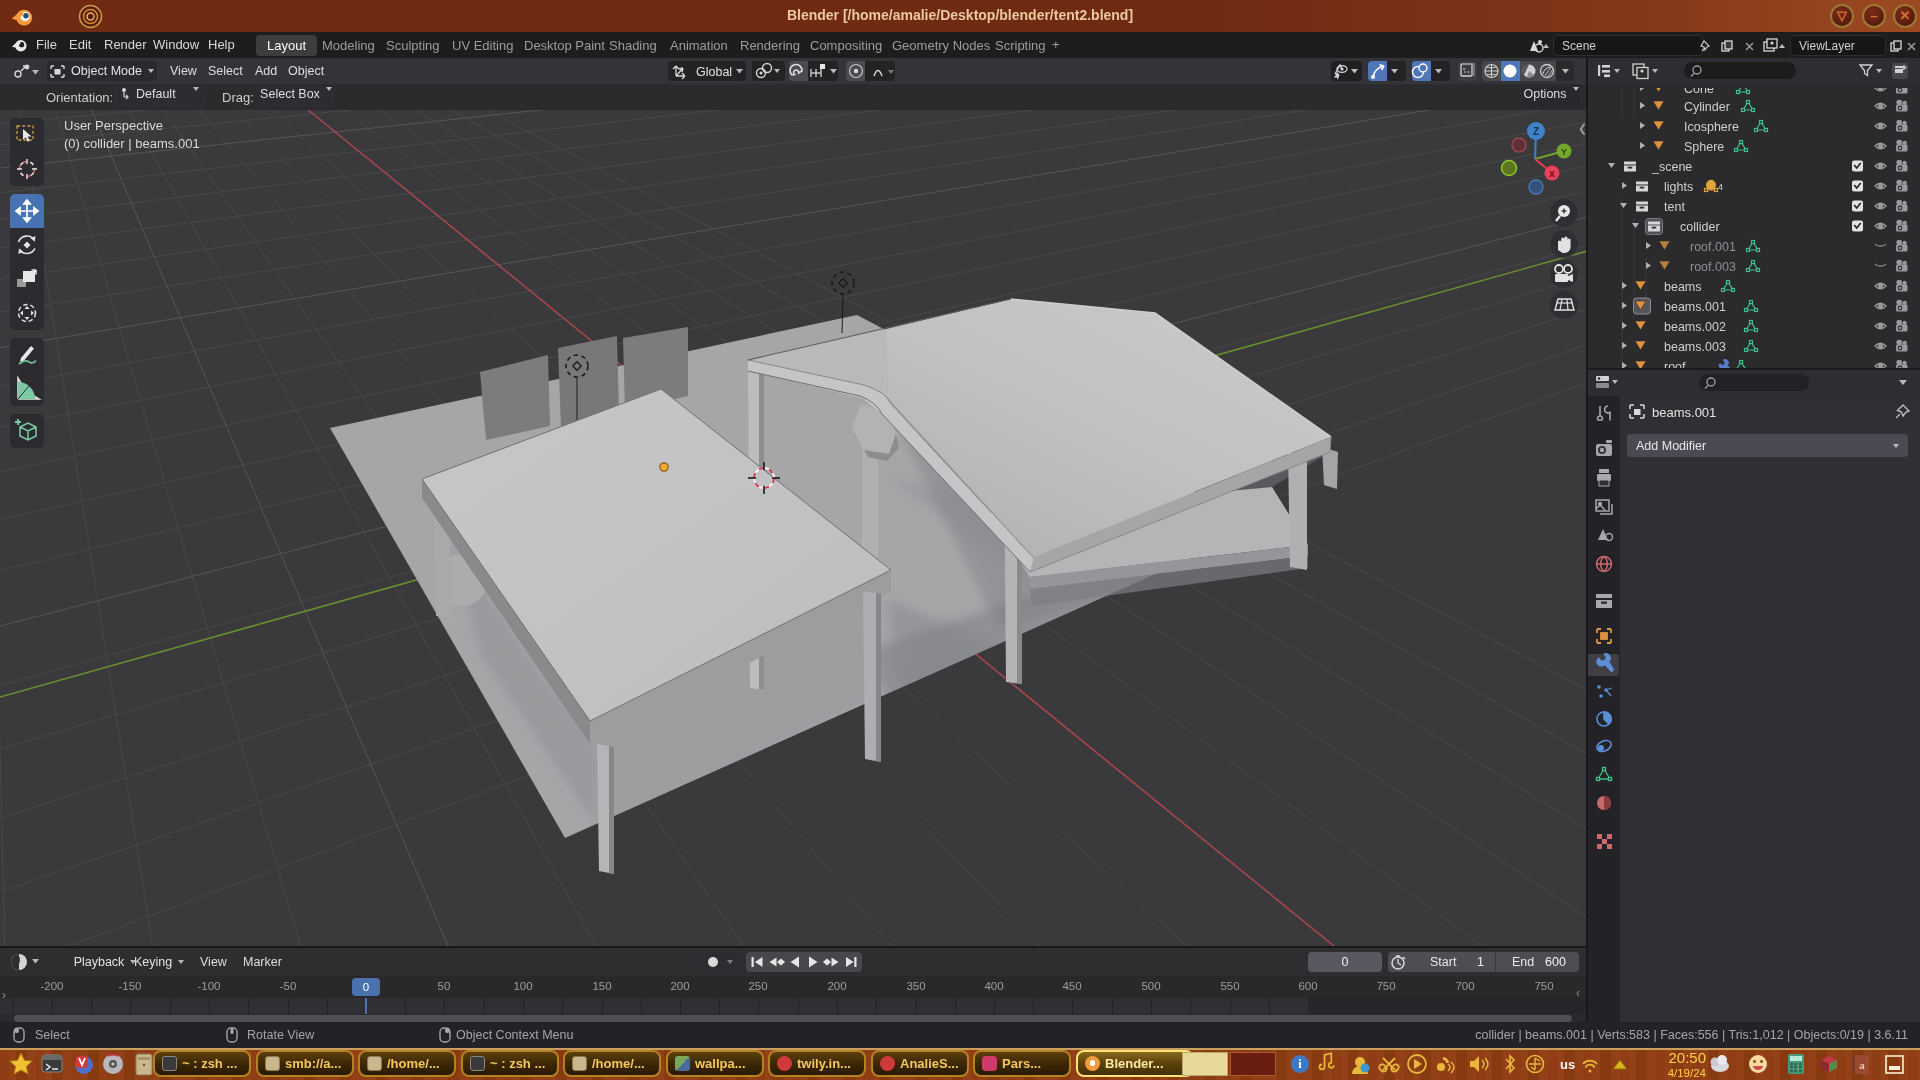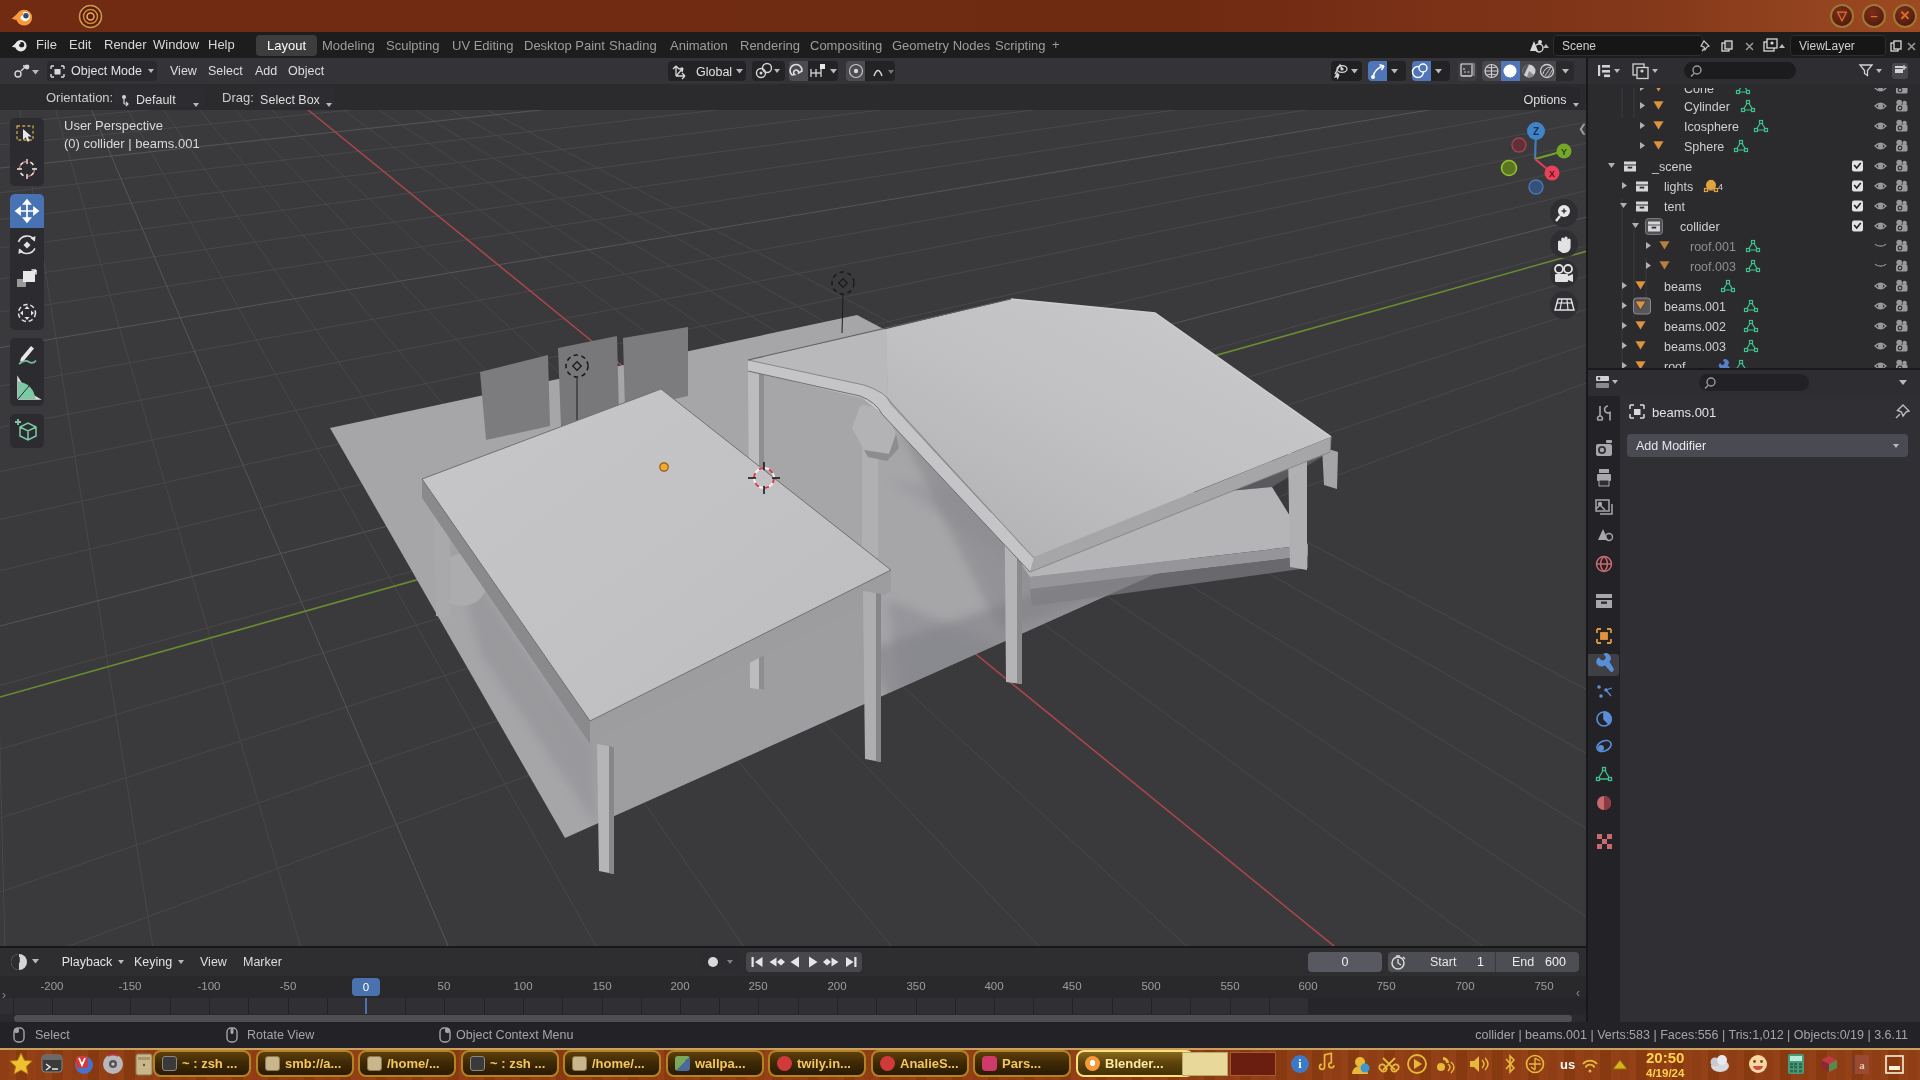--- a/index.html
+++ b/index.html
@@ -22,21 +22,21 @@
 .idsel{position:absolute;top:3px;height:21px;background:#161616;border:1px solid #2e2e2e;border-radius:4px;
  color:#cfcfcf;font-size:12px;display:flex;align-items:center}
 
 #vph{left:0;top:58px;width:1588px;height:26px;background:#343438}
 #vph2{left:0;top:84px;width:1588px;height:26px;background:#2b2b2e}
 .hbtn{position:absolute;height:20px;top:3px;background:#2a2a2e;border-radius:4px;color:#e2e2e2;
  font-size:12.5px;display:flex;align-items:center;justify-content:center}
 .hlabel{position:absolute;top:6px;font-size:12.5px;color:#dedede}
 .hlabel2{position:absolute;top:6px;font-size:13px;color:#cccccc}
 .pill{position:absolute;height:20px;top:3px;background:#2d2d31;border-radius:4px;color:#dfdfdf;font-size:12.5px;
- display:flex;align-items:flex-end;justify-content:center}
+ display:flex;align-items:flex-start;justify-content:center}
 .chev{display:inline-block;width:0;height:0;border-left:3.5px solid transparent;border-right:3.5px solid transparent;
  border-top:4.5px solid #b9b9b9;margin-left:6px}
 
 .tbtn{position:absolute;left:10px;width:34px;height:34px;background:#2c2c30}
 .tbtn.on{background:#4772b3}
 
 #rcol{left:1588px;top:58px;width:332px;height:964px;background:#2b2b2e}
 #outliner{position:absolute;left:0;top:0;width:332px;height:310px;background:#2b2b2e}
 #outhead{position:absolute;left:0;top:0;width:332px;height:26px;background:#2e2e32}
 .props{position:absolute;left:0;top:312px;width:332px;height:652px;background:#303034}
@@ -227,20 +227,21 @@
         <circle cx="13" cy="12" r="7" fill="#f79a3c"></circle>
         <circle cx="13.8" cy="11" r="4.2" fill="#fdfdfd"></circle>
         <circle cx="14.6" cy="10.4" r="2.4" fill="#2a4e6e"></circle>
         <path d="M2,13 L10,6 l3,3 -7,5 z" fill="#f79a3c"></path>
       </svg>
       <svg class="abs" style="left:78px;top:4px" width="25" height="25" viewBox="0 0 25 25">
         <circle cx="12.5" cy="12.5" r="11" fill="#5a1e0c" stroke="#c89a50" stroke-width="1.5"></circle>
         <circle cx="12.5" cy="12.5" r="7" fill="none" stroke="#d88a30" stroke-width="1.5"></circle>
         <circle cx="12.5" cy="12.5" r="3.5" fill="none" stroke="#e8b060" stroke-width="1.5"></circle>
       </svg>
+      <div class="t">Blender [/home/amalie/Desktop/blender/tent2.blend]</div>
       <div class="winbtn" style="left:1830px">▽</div>
       <div class="winbtn" style="left:1862px">–</div>
       <div class="winbtn" style="left:1893px">✕</div>
     </div>
 <div id="menubar" class="abs">
       <svg class="abs" style="left:10px;top:4px" width="20" height="18" viewBox="0 0 24 22">
         <circle cx="13" cy="12" r="7" fill="#e8e8e8"></circle>
         <circle cx="14" cy="10.6" r="3.2" fill="#1d1d1d"></circle>
         <path d="M2,13 L10,6 l3,3 -7,5 z" fill="#e8e8e8"></path>
       </svg>
@@ -872,21 +873,21 @@
 <div class="abs" style="left:1586px;top:58px;width:2px;height:964px;background:#18181a"></div>
 <div class="abs" style="left:0;top:946px;width:1586px;height:2px;background:#18181a"></div>
 <div id="tl" class="abs">
       <div id="tlhead"></div>
       <svg class="abs" style="left:10px;top:5px" width="36" height="18" viewBox="0 0 36 18">
         <circle cx="9" cy="9" r="8" fill="#d5d5d5"></circle>
         <path d="M9,1 a8,8 0 0 0 0,16 z" fill="#2e2e31"></path>
         <path d="M9,4 v5 l-3.5,2" stroke="#2e2e31" stroke-width="1.5" fill="none"></path>
         <path d="M22,6 l3.5,4.5 3.5,-4.5 z" fill="#b9b9b9"></path>
       </svg>
-      <div class="hbtn" style="left:56px;top:4px;width:74px;background:transparent">Playback<span class="chev"></span></div>
+      <div class="hbtn" style="left:68px;top:4px;width:74px;background:transparent">Playback<span class="chev"></span></div>
       <div class="hbtn" style="left:128px;top:4px;width:62px;background:transparent">Keying<span class="chev"></span></div>
       <div class="hlabel" style="left:200px;top:7px">View</div>
       <div class="hlabel" style="left:243px;top:7px">Marker</div>
       <div class="abs" style="left:700px;top:4px;width:40px;height:20px;background:#2d2d31;border-radius:4px"></div>
       <svg class="abs" style="left:700px;top:4px" width="40" height="20" viewBox="0 0 40 20">
         <circle cx="13" cy="10" r="5" fill="#d9d9d9"></circle>
         <path d="M27,8 l3,4 3,-4 z" fill="#808084"></path>
       </svg>
       <div class="abs" style="left:746px;top:4px;width:116px;height:20px;background:#47474c;border-radius:4px"></div>
       <svg class="abs" style="left:746px;top:4px" width="116" height="20" viewBox="0 0 116 20">
@@ -1048,21 +1049,21 @@
         <path d="M182,9 v6 h4 l5,5 V4 l-5,5 z" fill="#e8b83a"></path>
         <path d="M194,8 q4,4 0,8 M197,6 q6,6 0,12" stroke="#e8b83a" stroke-width="1.5" fill="none"></path>
         <path d="M218,7 l8,9 -4,4 0,-16 4,4 -8,9" stroke="#e8b83a" stroke-width="1.6" fill="none"></path>
         <circle cx="247" cy="12" r="8.5" fill="none" stroke="#e8b83a" stroke-width="1.6"></circle>
         <path d="M241,12 h12 m-6,-6 v12 m0,-12 l5,3 m-5,9 l-4,-3" stroke="#e8b83a" stroke-width="1.4"></path>
         <text x="272" y="17" font-size="13" font-weight="bold" fill="#f8f8f8" font-family="Liberation Sans">us</text>
         <path d="M295,16 a9,9 0 0 1 14,0 m-11.5,3.5 a5,5 0 0 1 9,0" stroke="#e8b83a" stroke-width="1.8" fill="none" transform="translate(0,-4)"></path>
         <circle cx="302" cy="19" r="1.5" fill="#e8b83a"></circle>
         <path d="M325,17 l7,-9 7,9 z" fill="#d8b020" stroke="#8a6a00" stroke-width="1"></path>
       </svg>
-      <div class="abs" style="left:1646px;top:3px;width:60px;text-align:left;color:#ffd24a;font-weight:bold;font-size:15px;line-height:14px">20:50<br><span style="font-size:11.5px">4/19/24</span></div>
+      <div class="abs" style="left:1646px;top:3px;width:60px;text-align:right;color:#ffd24a;font-weight:normal;font-size:15px;line-height:14px">20:50<br><span style="font-size:11.5px">4/19/24</span></div>
       <svg class="abs" style="left:1706px;top:4px" width="210" height="25" viewBox="0 0 210 25">
         <ellipse cx="14" cy="14" rx="9" ry="6" fill="#d9d9de"></ellipse>
         <circle cx="9" cy="10" r="4.5" fill="#c9c9cf"></circle>
         <circle cx="16" cy="8" r="5" fill="#e8e8ee"></circle>
         <circle cx="52" cy="12" r="9" fill="#f8d8a0"></circle>
         <circle cx="48.5" cy="9.5" r="1.4" fill="#6a4a20"></circle>
         <circle cx="55.5" cy="9.5" r="1.4" fill="#6a4a20"></circle>
         <path d="M47,14 a5,4 0 0 0 10,0 z" fill="#d04a50"></path>
         <rect x="82" y="2" width="16" height="20" rx="2" fill="#4a9a7a"></rect>
         <rect x="84" y="4" width="12" height="5" fill="#b8e8d8"></rect>

